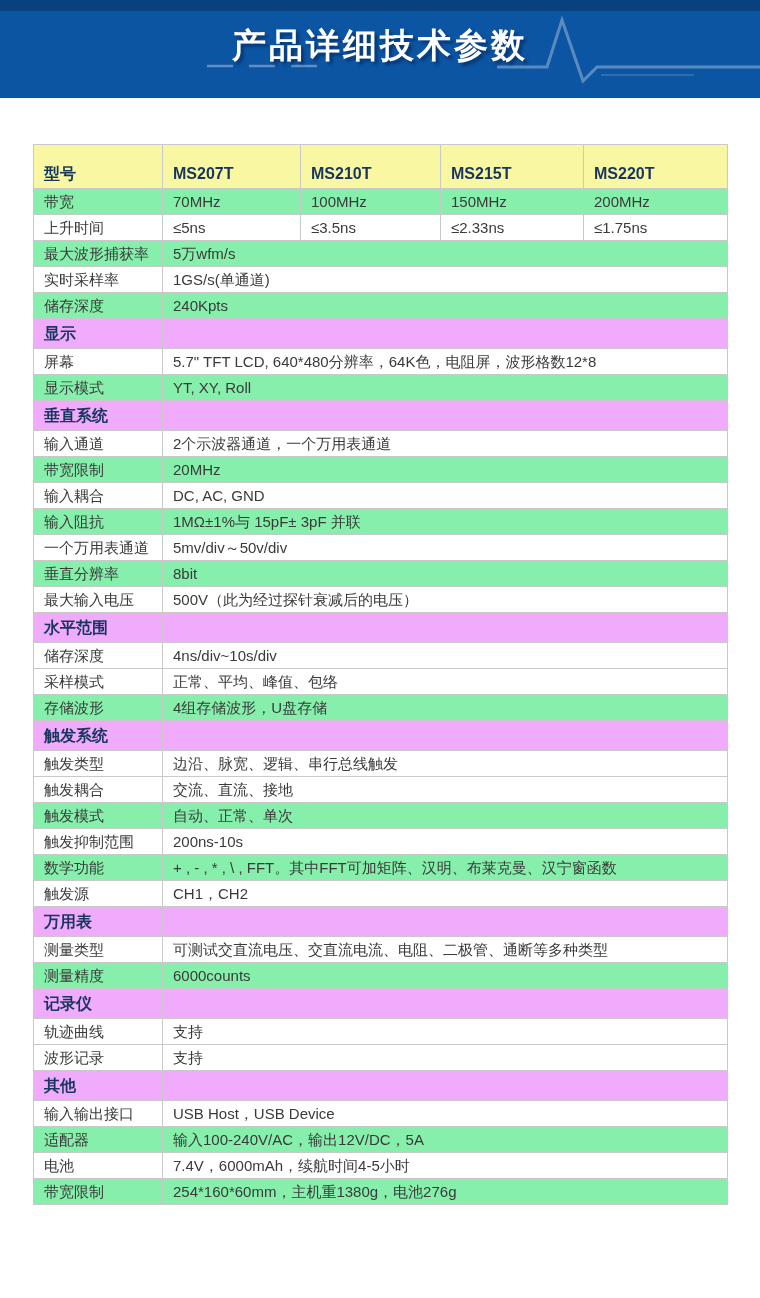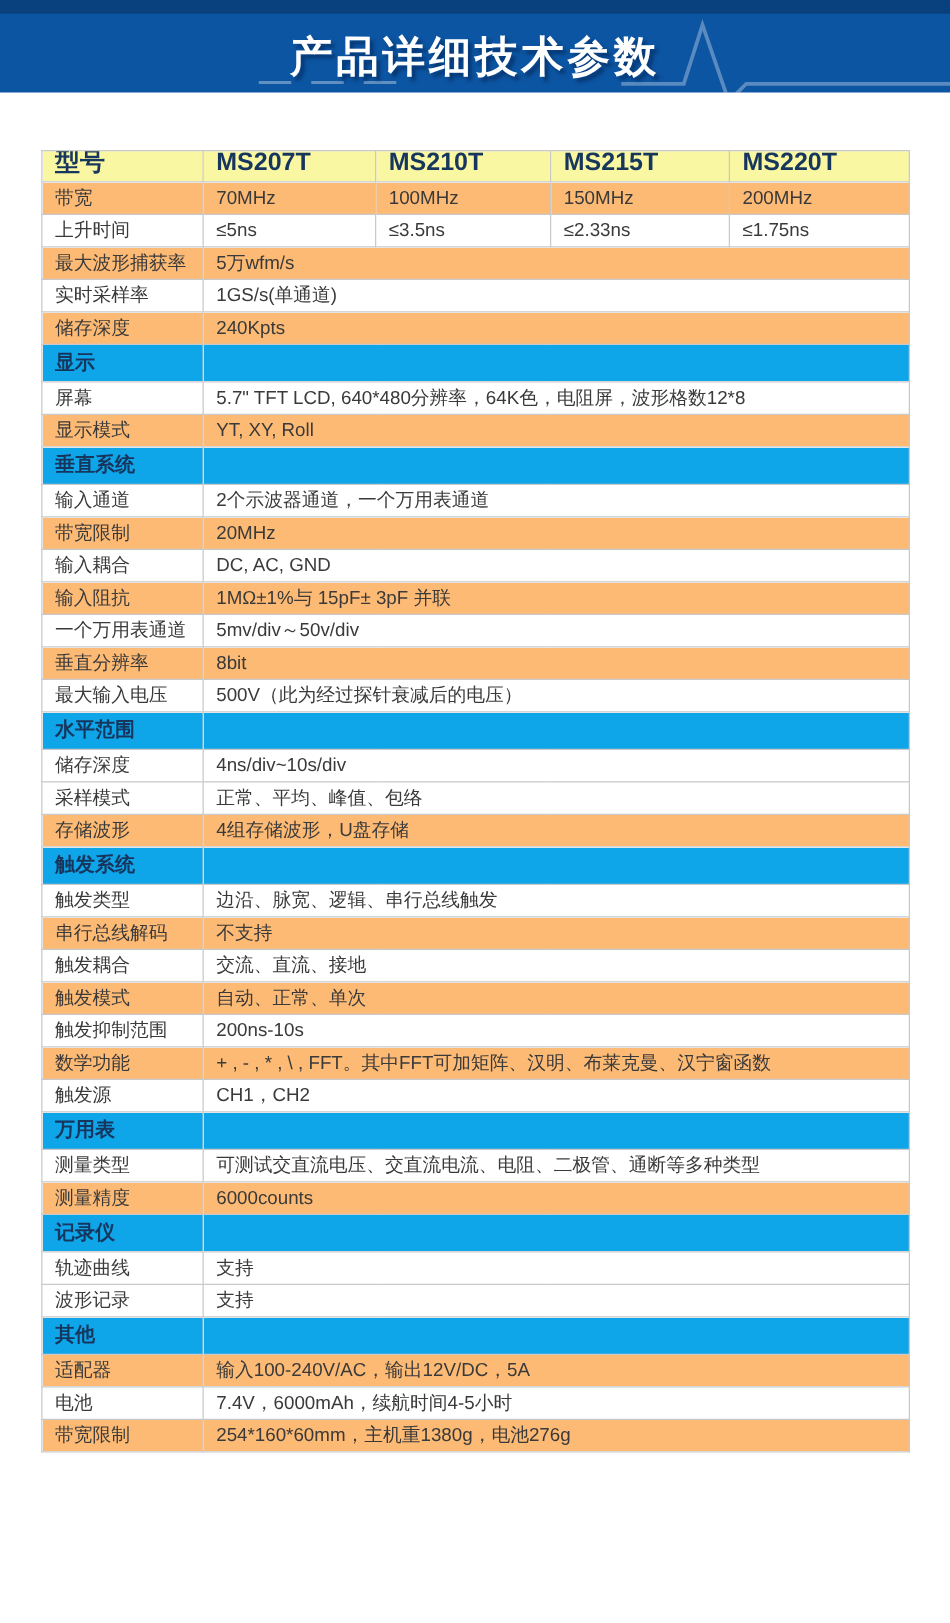--- a/index.html
+++ b/index.html
@@ -2,48 +2,48 @@
 <html><head>
 <meta charset="utf-8">
 <style>
   html,body{margin:0;padding:0;}
   body{
     width:760px;height:1298px;background:#ffffff;
     font-family:"Liberation Sans","DejaVu Sans",sans-serif;
     -webkit-font-smoothing:antialiased;
   }
   
-  .banner{position:relative;height:74px;background:#0C55A2;overflow:hidden;}
+  .banner{position:relative;height:98px;background:#0C55A2;overflow:hidden;}
   .banner-strip{height:11px;background:#09417F;}
   .banner h1{
     position:relative;z-index:2;margin:0;text-align:center;color:#ffffff;
     font-size:34px;font-weight:bold;letter-spacing:3px;padding-top:12px;
     text-shadow:3px 3px 3px rgba(0,25,70,.5);
   }
   .banner svg{position:absolute;left:0;top:0;z-index:1;}
   
   table.spec{
     border-collapse:collapse;table-layout:fixed;
     margin:46px 0 0 33px;width:694px;
     font-size:15px;color:#3a3a3a;
   }
   table.spec td{
     border:1px solid #c9c9c9;background:#ffffff;
     padding:3px 10px;line-height:19px;
     white-space:nowrap;overflow:hidden;text-align:left;vertical-align:middle;
   }
   tr.head td{
-    background:#F9F7A2;color:#17365D;font-weight:bold;font-size:20px;
-    padding-top:0;padding-bottom:5px;
+    background:#F9F7A2;color:#17365D;font-weight:bold;font-size:16px;
+    padding-top:19px;padding-bottom:5px;
   }
   tr.sec td{
-    background:#0ea5e9;color:#17365D;font-weight:bold;font-size:16px;
+    background:#f0abfc;color:#17365D;font-weight:bold;font-size:16px;
     padding-top:5px;padding-bottom:5px;
   }
-  tr.alt td{background:#fdba74;}
+  tr.alt td{background:#86efac;}
 </style>
 </head>
 <body>
 
 <div class="banner">
   <div class="banner-strip"></div>
   <svg width="760" height="87" viewBox="0 0 760 87">
     <path d="M207 66 h26 M249 66 h26 M291 66 h26" stroke="rgba(255,255,255,0.35)" stroke-width="2.5" fill="none"></path>
     <path d="M497 67 H547 L562 20 L583 81 L597 67 H760" stroke="rgba(255,255,255,0.32)" stroke-width="3" fill="none" stroke-linejoin="miter"></path>
     <path d="M601 75 H694" stroke="rgba(255,255,255,0.14)" stroke-width="2" fill="none"></path>
@@ -156,24 +156,20 @@
         <td colspan="4">4组存储波形，U盘存储</td>
       </tr>
       <tr class="sec">
         <td>触发系统</td>
         <td colspan="4"></td>
       </tr>
       <tr>
         <td>触发类型</td>
         <td colspan="4">边沿、脉宽、逻辑、串行总线触发</td>
       </tr>
-      <tr class="alt">
-        <td>串行总线解码</td>
-        <td colspan="4">不支持</td>
-      </tr>
       <tr>
         <td>触发耦合</td>
         <td colspan="4">交流、直流、接地</td>
       </tr>
       <tr class="alt">
         <td>触发模式</td>
         <td colspan="4">自动、正常、单次</td>
       </tr>
       <tr>
         <td>触发抑制范围</td>
@@ -207,20 +203,24 @@
         <td>轨迹曲线</td>
         <td colspan="4">支持</td>
       </tr>
       <tr>
         <td>波形记录</td>
         <td colspan="4">支持</td>
       </tr>
       <tr class="sec">
         <td>其他</td>
         <td colspan="4"></td>
+      </tr>
+      <tr>
+        <td>输入输出接口</td>
+        <td colspan="4">USB Host，USB Device</td>
       </tr>
       <tr class="alt">
         <td>适配器</td>
         <td colspan="4">输入100-240V/AC，输出12V/DC，5A</td>
       </tr>
       <tr>
         <td>电池</td>
         <td colspan="4">7.4V，6000mAh，续航时间4-5小时</td>
       </tr>
       <tr class="alt">

